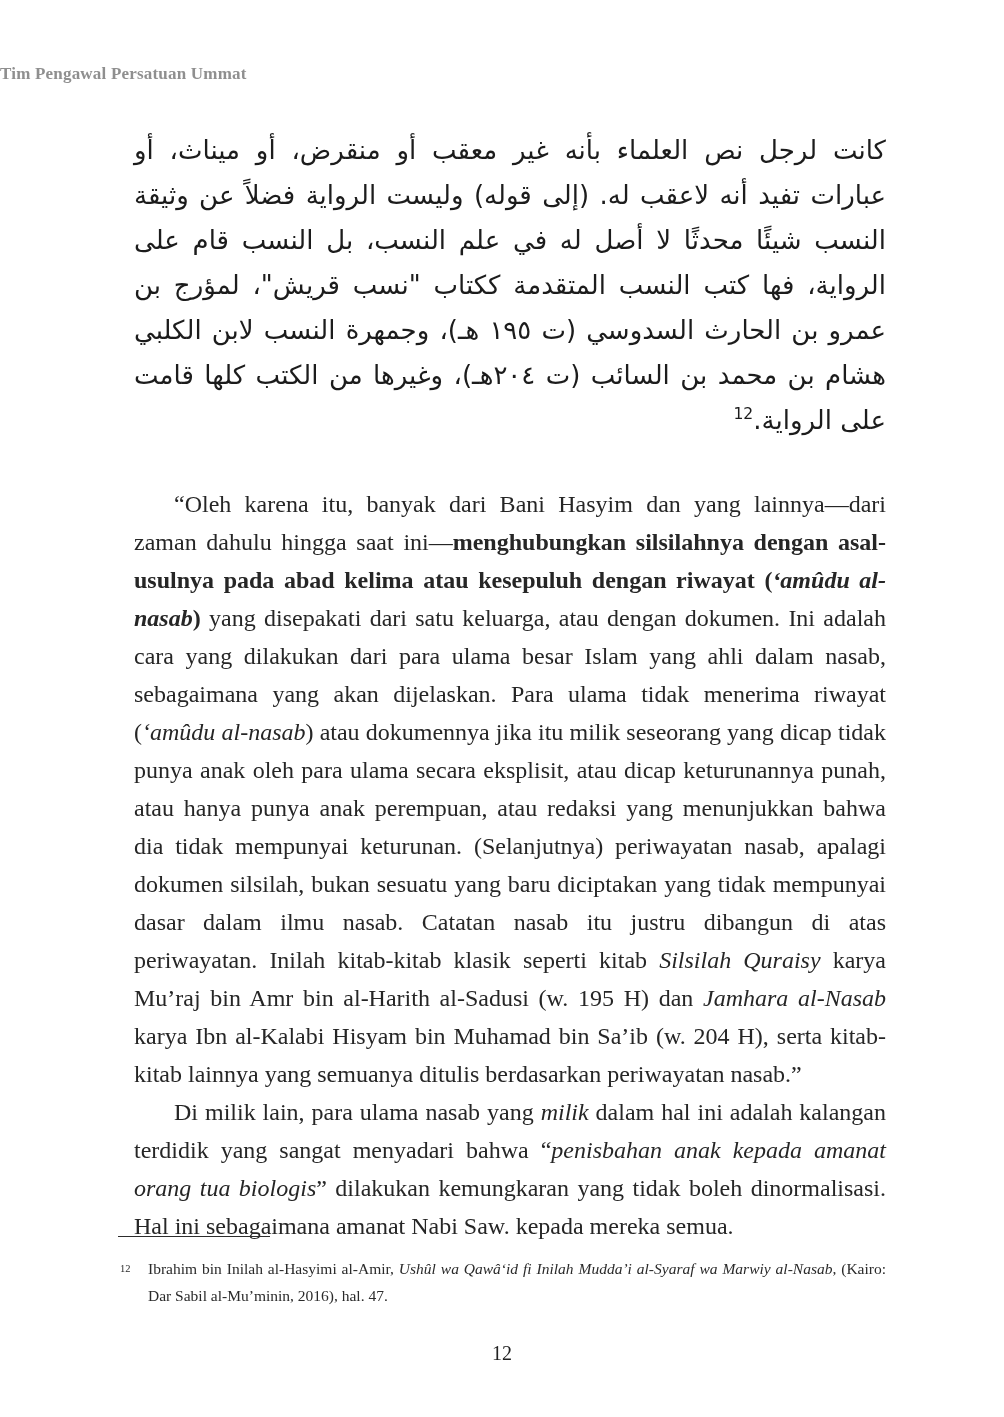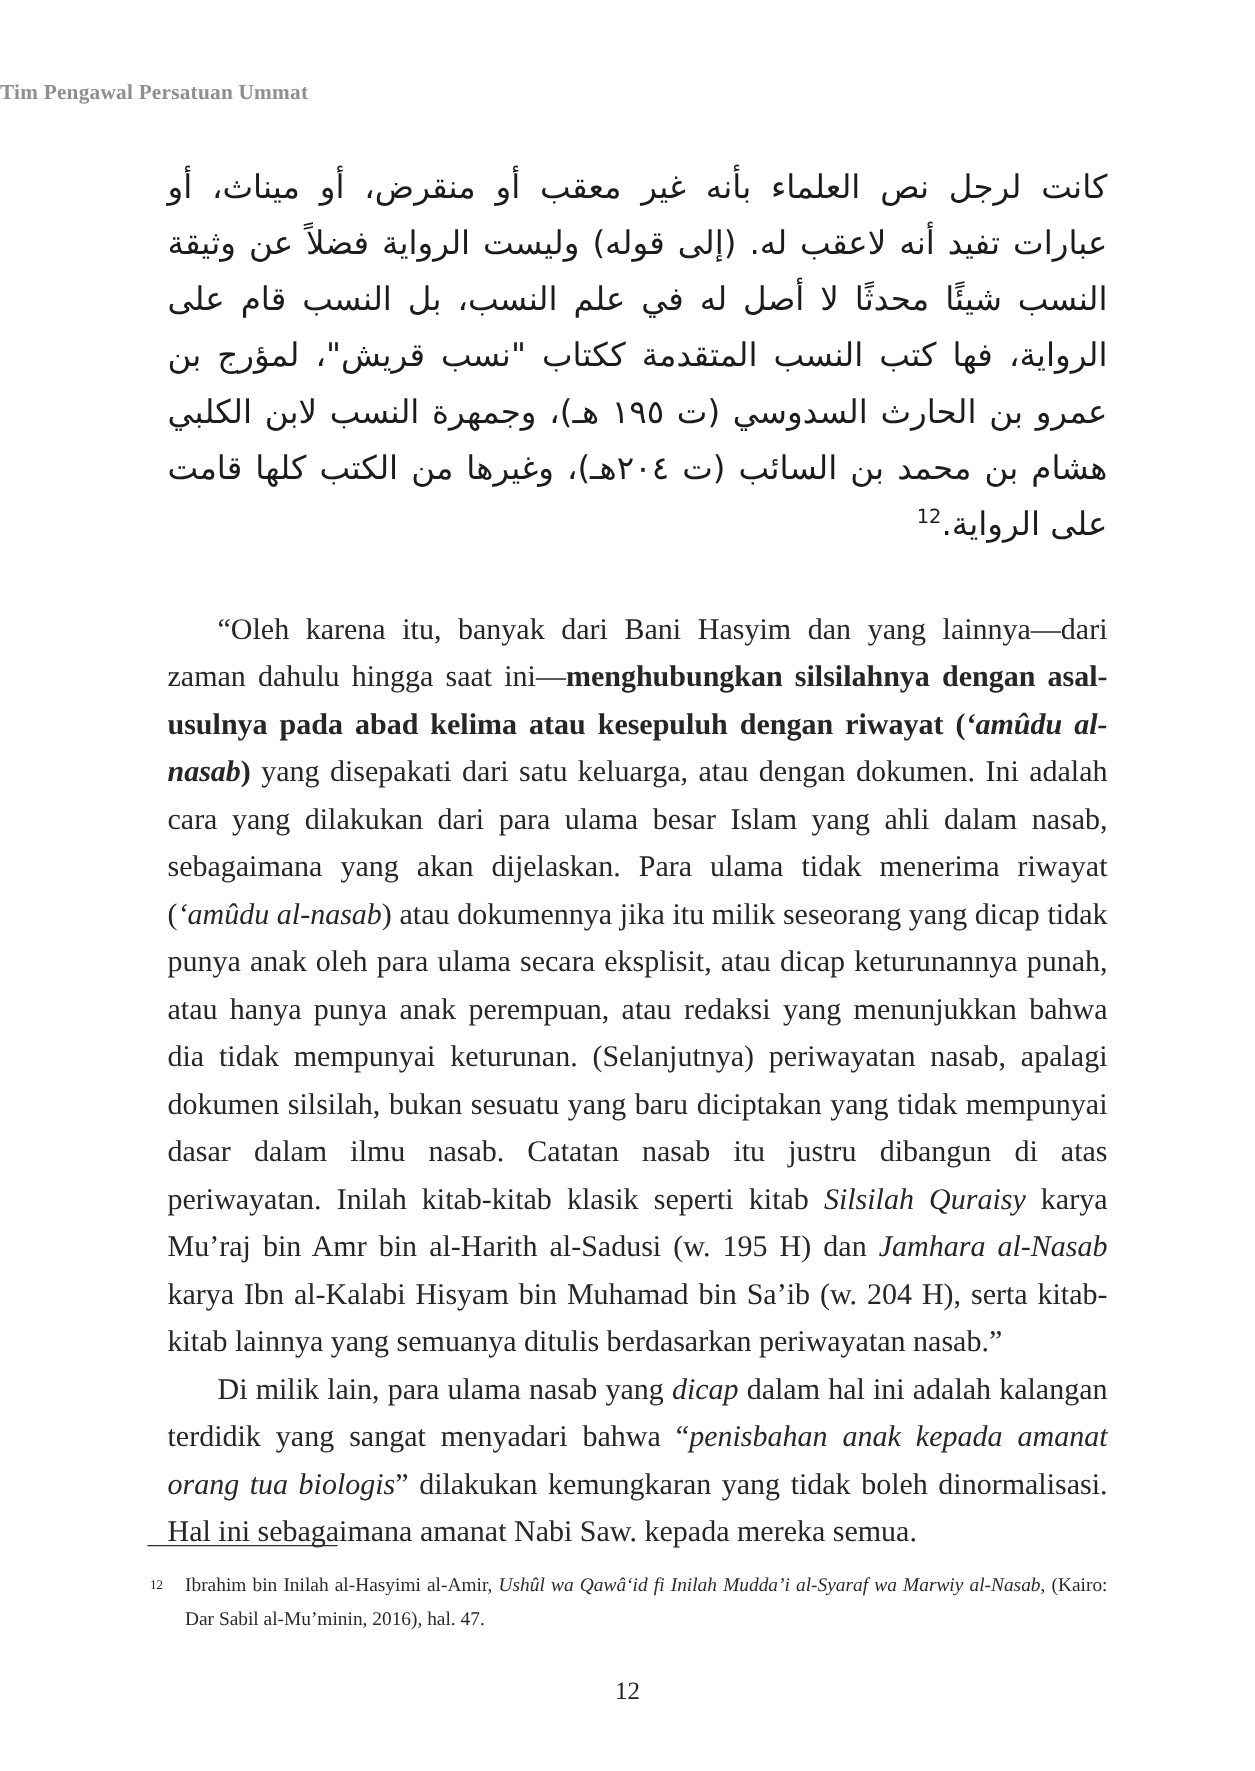--- a/index.html
+++ b/index.html
@@ -93,21 +93,21 @@
 <div class="page">
 
   <div class="running-header">Tim Pengawal Persatuan Ummat</div>
 
   <div class="content">
 
     <p class="arabic" lang="ar" dir="rtl"><span>كانت لرجل نص العلماء بأنه غير معقب أو منقرض، أو ميناث، أو عبارات تفيد أنه لاعقب له. (إلى قوله) وليست الرواية فضلاً عن وثيقة النسب شيئًا محدثًا لا أصل له في علم النسب، بل النسب قام على الرواية، فها كتب النسب المتقدمة ككتاب "نسب قريش"، لمؤرج بن عمرو بن الحارث السدوسي (ت ١٩٥ هـ)، وجمهرة النسب لابن الكلبي هشام بن محمد بن السائب (ت ٢٠٤هـ)، وغيرها من الكتب كلها قامت على الرواية.</span><span class="seg-sup">12</span></p>
 
     <p class="para"><span>“Oleh karena itu, banyak dari Bani Hasyim dan yang lainnya—dari zaman dahulu hingga saat ini—</span><span class="seg-bold">menghubungkan silsilahnya dengan asal-usulnya pada abad kelima atau kesepuluh dengan riwayat (</span><span class="seg-bold-italic">‘amûdu al-nasab</span><span class="seg-bold">)</span><span> yang disepakati dari satu keluarga, atau dengan dokumen. Ini adalah cara yang dilakukan dari para ulama besar Islam yang ahli dalam nasab, sebagaimana yang akan dijelaskan. Para ulama tidak menerima riwayat (</span><span class="seg-italic">‘amûdu al-nasab</span><span>) atau dokumennya jika itu milik seseorang yang dicap tidak punya anak oleh para ulama secara eksplisit, atau dicap keturunannya punah, atau hanya punya anak perempuan, atau redaksi yang menunjukkan bahwa dia tidak mempunyai keturunan. (Selanjutnya) periwayatan nasab, apalagi dokumen silsilah, bukan sesuatu yang baru diciptakan yang tidak mempunyai dasar dalam ilmu nasab. Catatan nasab itu justru dibangun di atas periwayatan. Inilah kitab-kitab klasik seperti kitab </span><span class="seg-italic">Silsilah Quraisy</span><span> karya Mu’raj bin Amr bin al-Harith al-Sadusi (w. 195 H) dan </span><span class="seg-italic">Jamhara al-Nasab</span><span> karya Ibn al-Kalabi Hisyam bin Muhamad bin Sa’ib (w. 204 H), serta kitab-kitab lainnya yang semuanya ditulis berdasarkan periwayatan nasab.”</span></p>
 
-    <p class="para"><span>Di milik lain, para ulama nasab yang </span><span class="seg-italic">dicap</span><span> dalam hal ini adalah kalangan terdidik yang sangat menyadari bahwa “</span><span class="seg-italic">penisbahan anak kepada amanat orang tua biologis</span><span>” dilakukan kemungkaran yang tidak boleh dinormalisasi. Hal ini sebagaimana amanat Nabi Saw. kepada mereka semua.</span></p>
+    <p class="para"><span>Di milik lain, para ulama nasab yang </span><span class="seg-italic">milik</span><span> dalam hal ini adalah kalangan terdidik yang sangat menyadari bahwa “</span><span class="seg-italic">penisbahan anak kepada amanat orang tua biologis</span><span>” dilakukan kemungkaran yang tidak boleh dinormalisasi. Hal ini sebagaimana amanat Nabi Saw. kepada mereka semua.</span></p>
 
   </div>
 
   <div class="footnote-sep"></div>
 
   <div class="footnote">
     <span class="marker">12</span>
     <span class="fn-body"><span>Ibrahim bin Inilah al-Hasyimi al-Amir, </span><span class="seg-italic">Ushûl wa Qawâ‘id fi Inilah Mudda’i al-Syaraf wa Marwiy al-Nasab</span><span>, (Kairo: Dar Sabil al-Mu’minin, 2016), hal. 47.</span></span>
   </div>
 

